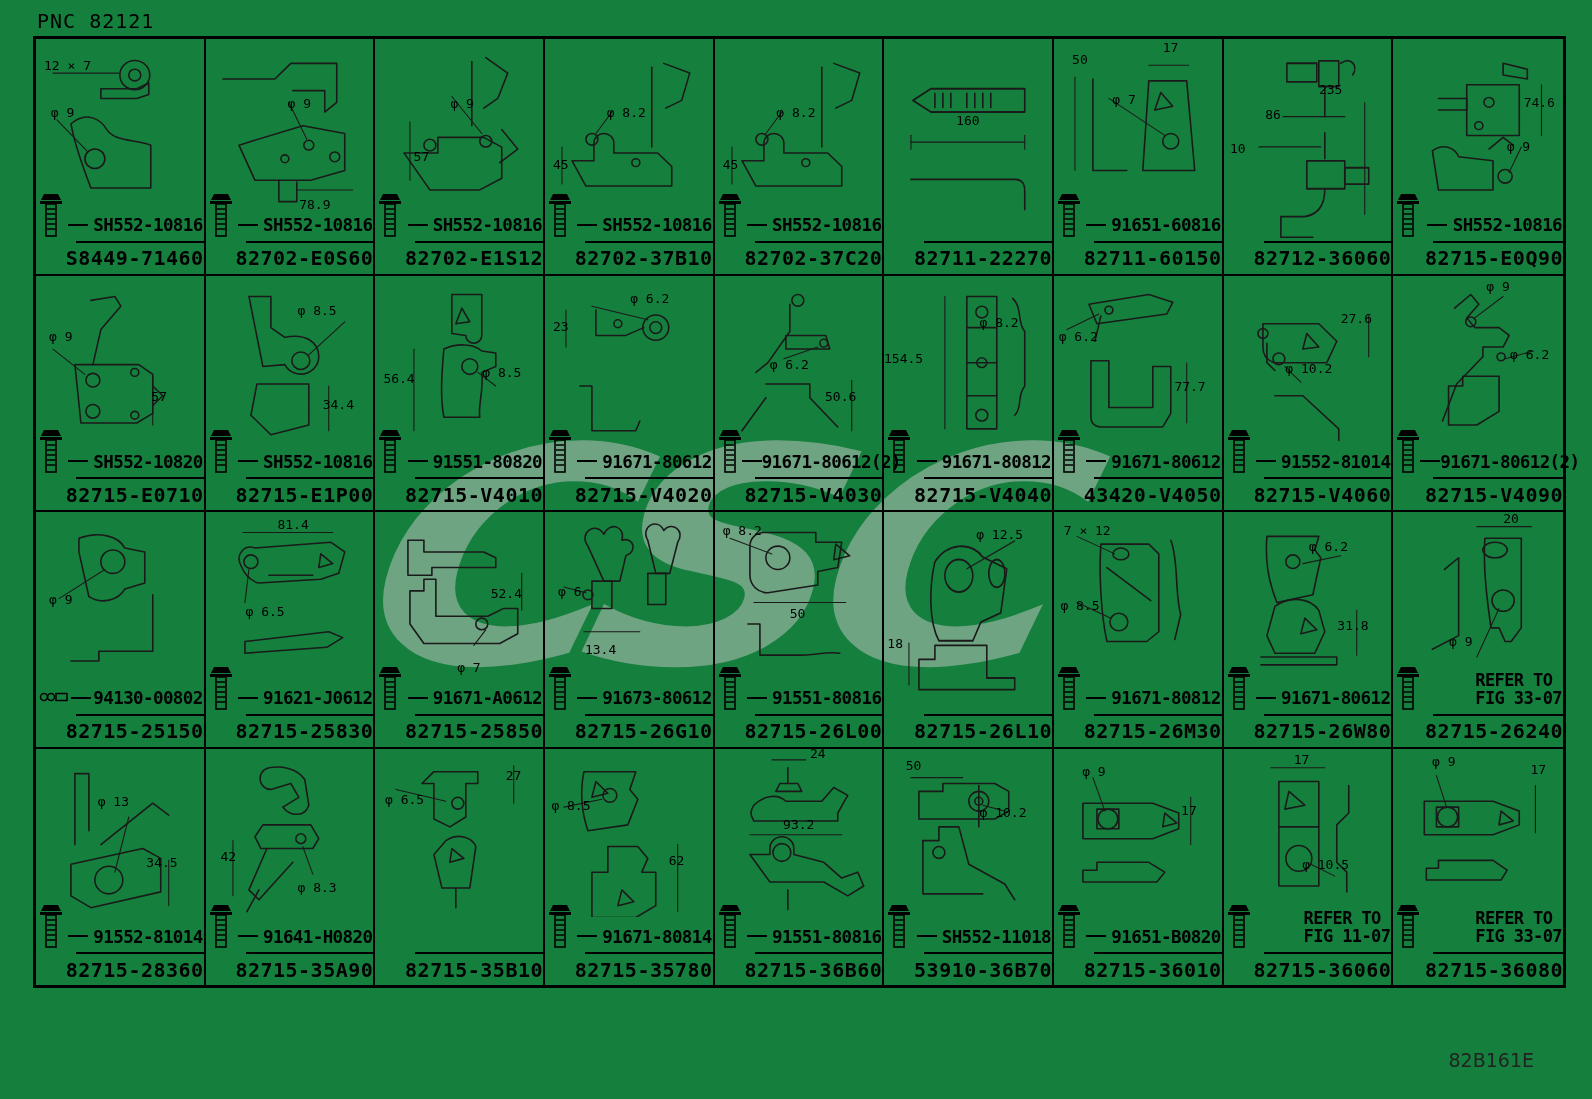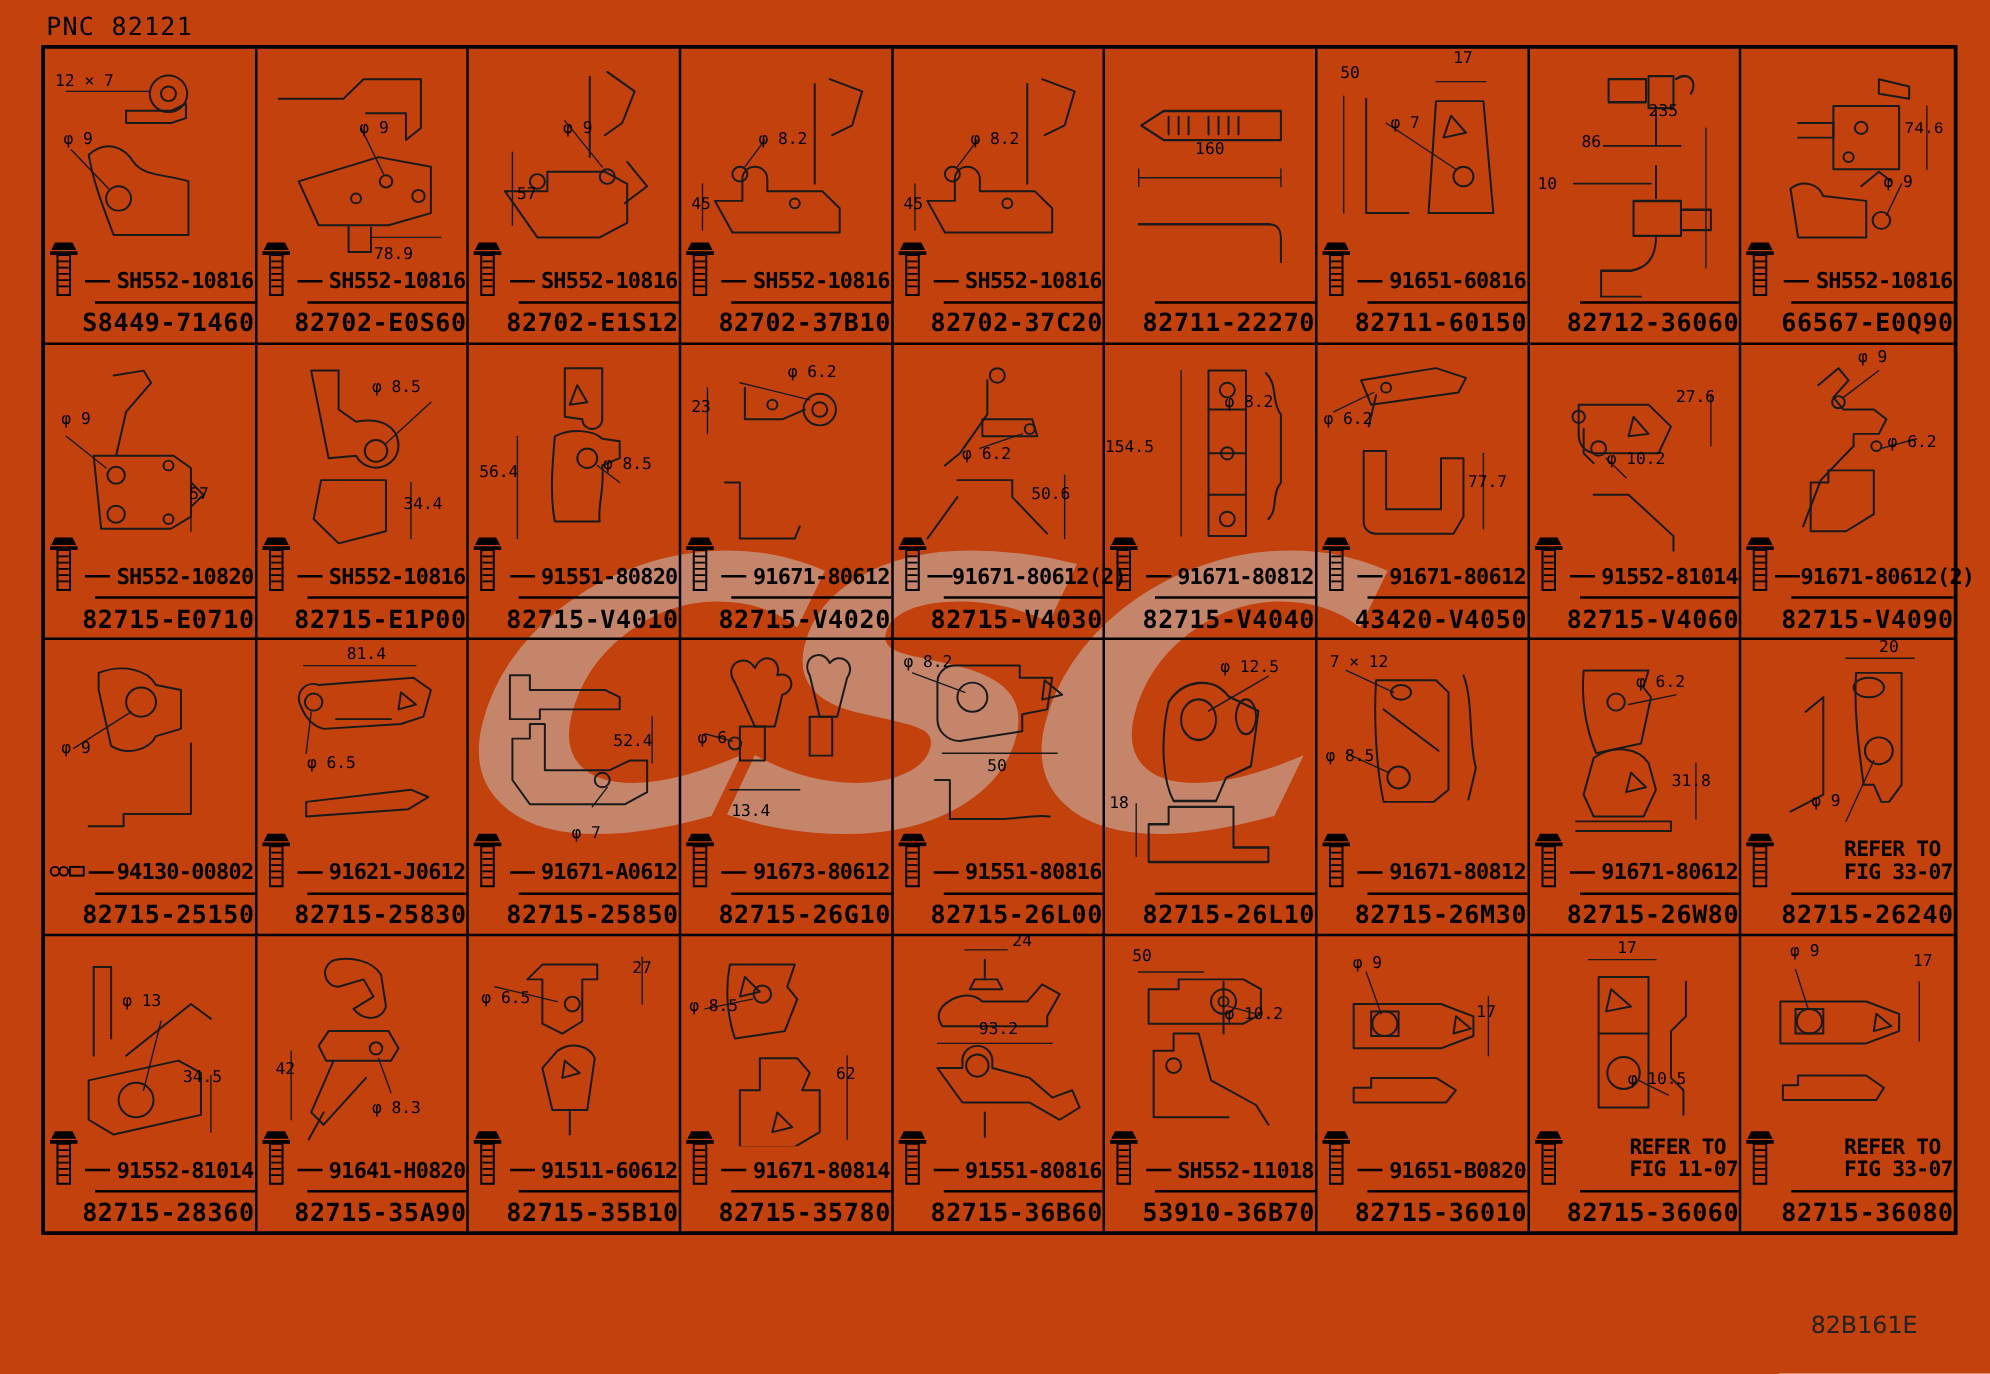--- a/index.html
+++ b/index.html
@@ -1,16 +1,16 @@
 <!DOCTYPE html>
 <html><head>
 <meta charset="utf-8">
 <style>
   html,body{margin:0;padding:0;background:#fff;}
-  .page{position:relative;width:1592px;height:1099px;background:#c2410c;
+  .page{position:relative;width:1592px;height:1099px;background:#15803d;
         font-family:"DejaVu Sans Mono",monospace;color:#000;overflow:hidden;}
   .pnc{position:absolute;left:37px;top:9px;font-size:20px;letter-spacing:1px;}
   .figcode{position:absolute;right:58px;bottom:28px;font-size:19px;
            font-family:"DejaVu Sans",sans-serif;color:#222;}
   .watermark{position:absolute;left:430px;top:410px;z-index:0;line-height:1;
              font-family:"DejaVu Sans",sans-serif;font-weight:bold;font-style:italic;
              font-size:300px;letter-spacing:-22px;color:#c9c9c9;opacity:.5;
              transform:skewX(-14deg) scaleX(1.18);user-select:none;}
   .grid{position:absolute;left:33px;top:36px;width:1527px;height:946px;
         border:3px solid #000;display:grid;z-index:1;
@@ -275,21 +275,21 @@
               <path d="M5,1 h14 l3,6 h-20 z" fill="#000"></path>
               <rect x="1" y="8" width="22" height="3" fill="#000"></rect>
               <rect x="7" y="11" width="10" height="32" fill="none" stroke="#000" stroke-width="1.6"></rect>
               <path d="M8,16 h8 M8,21 h8 M8,26 h8 M8,31 h8 M8,36 h8" stroke="#000" stroke-width="1.4"></path>
             </svg>
             <div class="f-line"></div>
             <span class="flabel">SH552-10816</span>
           </div>
         </div>
         <div class="pnrow">
-          <span>66567-E0Q90</span>
+          <span>82715-E0Q90</span>
         </div>
       </div>
       <div class="cell">
         <div class="drawing">
           <svg class="sketch" viewBox="0 0 166 170" preserveAspectRatio="none" style="height: calc(100% - 36px);">
             <path d="M54,24 l24,-4 6,10 -20,24 -8,36"></path>
             <path d="M38,90 h64 l14,10 v40 l-16,10 h-56 z"></path>
             <path d="M116,112 l10,10 -10,10"></path>
             <circle cx="56" cy="106" r="7"></circle>
             <circle cx="56" cy="138" r="7"></circle>
@@ -832,30 +832,20 @@
             <path d="M58,22 h44 v12 h-12 v34 l-16,10 -16,-8 v-36 h-12 z"></path>
             <path d="M70,92 c12,-8 26,-4 30,6 l-6,42 h-28 l-8,-34 z"></path>
             <path d="M80,140 v20"></path>
             <path d="M76,100 l12,10 -14,4 z"></path>
             <circle cx="82" cy="54" r="6"></circle>
             <line x1="20" y1="40" x2="70" y2="52"></line>
             <line x1="138" y1="16" x2="138" y2="54"></line>
           </svg>
           <span class="dim" style="left: 79%; top: 13%;">27</span>
           <span class="dim" style="left: 7%; top: 25%;">φ 6.5</span>
-          <div class="fastener">
-            <svg class="bolt-ic" width="24" height="46" viewBox="0 0 24 46">
-              <path d="M5,1 h14 l3,6 h-20 z" fill="#000"></path>
-              <rect x="1" y="8" width="22" height="3" fill="#000"></rect>
-              <rect x="7" y="11" width="10" height="32" fill="none" stroke="#000" stroke-width="1.6"></rect>
-              <path d="M8,16 h8 M8,21 h8 M8,26 h8 M8,31 h8 M8,36 h8" stroke="#000" stroke-width="1.4"></path>
-            </svg>
-            <div class="f-line"></div>
-            <span class="flabel">91511-60612</span>
-          </div>
         </div>
         <div class="pnrow">
           <span>82715-35B10</span>
         </div>
       </div>
       <div class="cell lastrow">
         <div class="drawing">
           <svg class="sketch" viewBox="0 0 166 170" preserveAspectRatio="none" style="height: calc(100% - 36px);">
             <path d="M38,22 h52 l-6,18 8,10 -10,26 -40,6 c-6,-18 -8,-40 -4,-60 z"></path>
             <path d="M62,98 h30 l10,12 -6,14 h14 v34 l-20,12 h-44 v-46 h16 z"></path>

